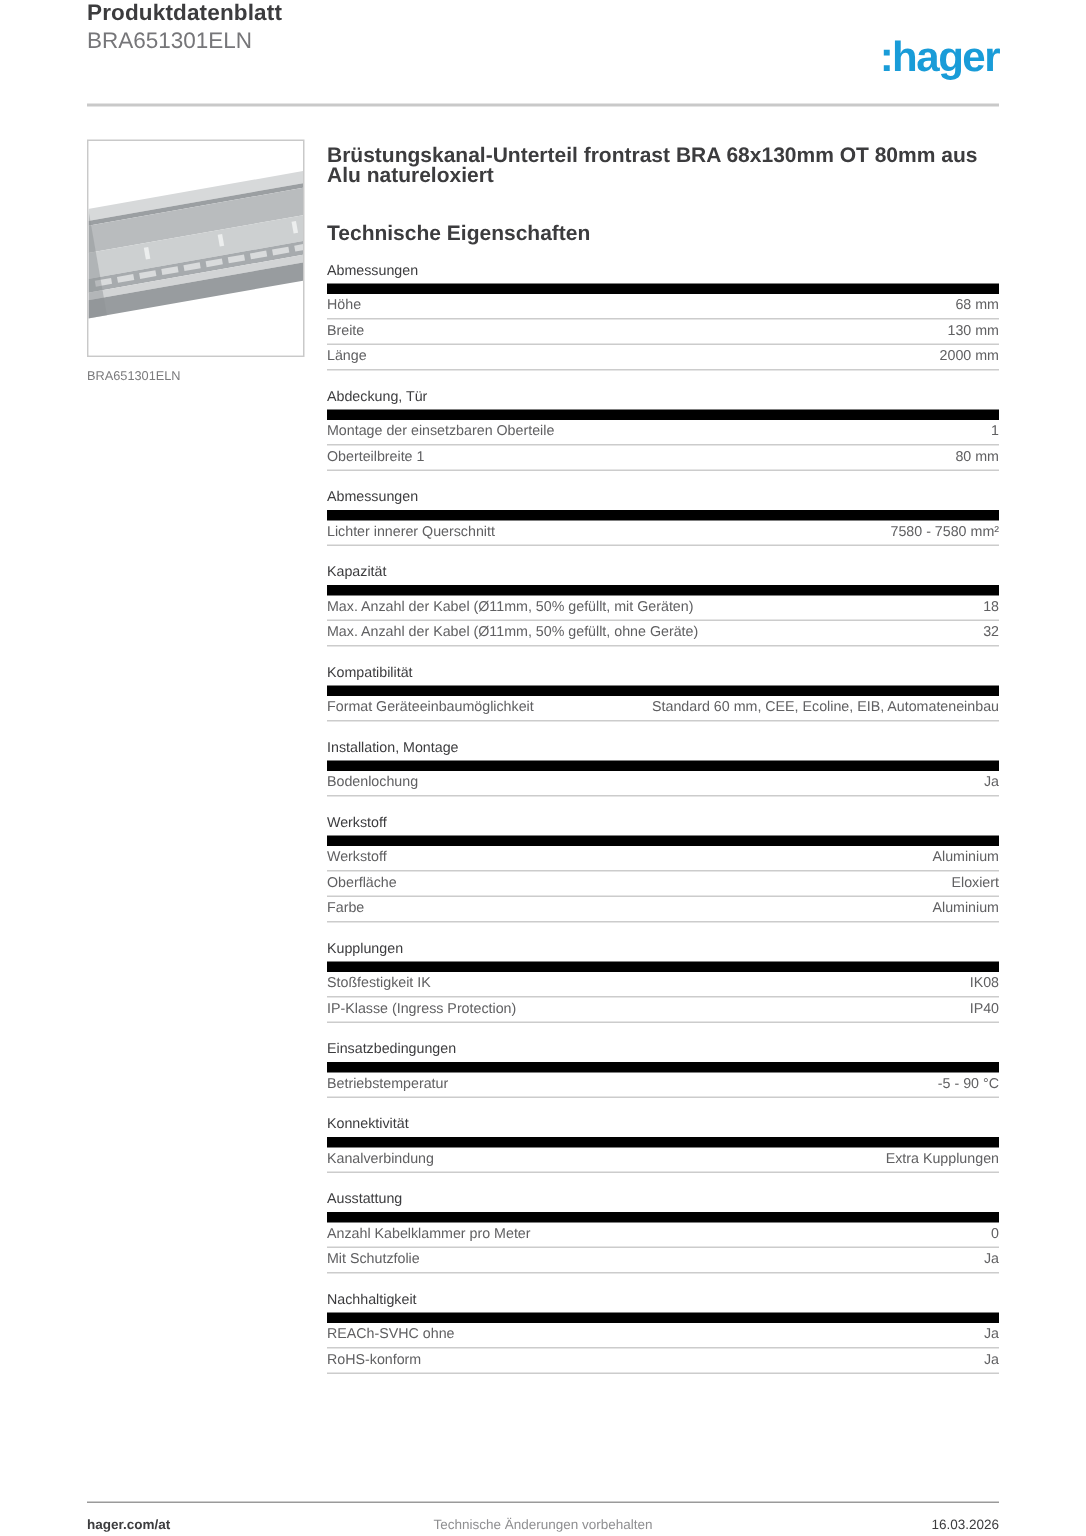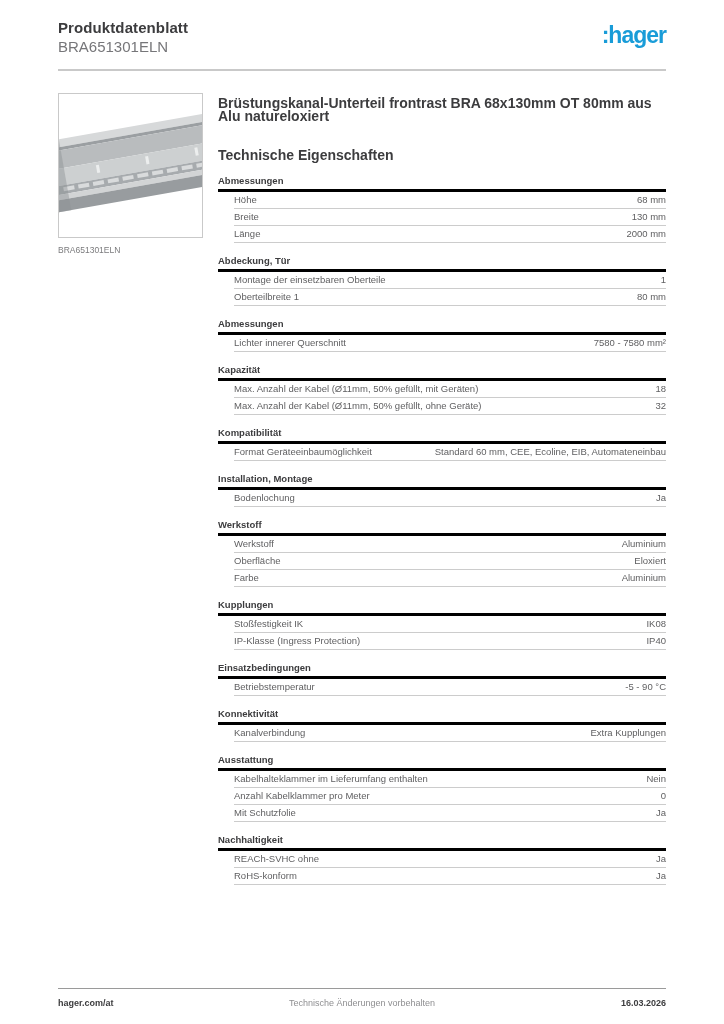--- a/index.html
+++ b/index.html
@@ -12,39 +12,38 @@
     height: 1024px;
     background: #ffffff;
     margin: 0 auto;
     overflow: hidden;
   }
 
   
   .header {
     position: absolute;
     top: 0; left: 58px; right: 58px;
-    padding-top: 19px;
     height: 71px;
     border-bottom: 2px solid #c9c9c9;
   }
   .doc-type {
     font-size: 15px;
     font-weight: bold;
     color: #3c3c3e;
     letter-spacing: 0.1px;
   }
   .doc-ref {
     font-size: 15px;
     color: #767679;
     margin-top: 2px;
   }
   .logo {
     position: absolute;
     top: 22px; right: 0;
-    font-size: 23px;
+    font-size: 28px;
     font-weight: bold;
     color: #199cd8;
     letter-spacing: -1px;
   }
 
   
   .main {
     position: absolute;
     top: 93px; left: 58px; right: 58px;
     display: flex;
@@ -76,54 +75,53 @@
     font-size: 14px;
     font-weight: bold;
     color: #3c3c3e;
     margin-top: 24px;
   }
 
   
   .section { margin-top: 12px; }
   .section-title {
     font-size: 9.5px;
-    font-weight: bold;
+    font-weight: normal;
     color: #3c3c3e;
     padding-bottom: 3px;
-    border-bottom: 3px solid #000000;
+    border-bottom: 7px solid #000000;
   }
   .row {
     display: flex;
     justify-content: space-between;
     align-items: flex-start;
     border-bottom: 1px solid #cccccc;
     padding: 2px 0 3px 0;
     font-size: 9.5px;
     line-height: 11px;
     color: #606062;
-    margin-left: 16px;
   }
   .row .label { max-width: 62%; }
   .row .value { text-align: right; white-space: nowrap; padding-left: 8px; }
 
   
   .footer {
     position: absolute;
-    left: 58px; right: 58px; bottom: 16px;
+    left: 58px; right: 58px; bottom: 3px;
     border-top: 1px solid #9a9a9a;
     padding-top: 9px;
     display: flex;
     justify-content: space-between;
     align-items: center;
     font-size: 9px;
     margin-top: 19px;
   }
   .footer-left  { font-weight: bold; color: #3c3c3e; width: 150px; }
   .footer-center{ color: #8f8f91; flex: 1; text-align: center; }
-  .footer-right { font-weight: bold; color: #3c3c3e; width: 150px; text-align: right; }
+  .footer-right { font-weight: normal; color: #3c3c3e; width: 150px; text-align: right; }
 </style>
 </head>
 <body>
 
 <div class="page">
 
   <div class="header">
     <div class="doc-type">Produktdatenblatt</div>
     <div class="doc-ref">BRA651301ELN</div>
     <div class="logo">:hager</div>
@@ -270,24 +268,20 @@
           <div class="section">
             <div class="section-title">Konnektivität</div>
             <div class="row">
               <span class="label">Kanalverbindung</span>
               <span class="value">Extra Kupplungen</span>
             </div>
           </div>
           <div class="section">
             <div class="section-title">Ausstattung</div>
             <div class="row">
-              <span class="label">Kabelhalteklammer im Lieferumfang enthalten</span>
-              <span class="value">Nein</span>
-            </div>
-            <div class="row">
               <span class="label">Anzahl Kabelklammer pro Meter</span>
               <span class="value">0</span>
             </div>
             <div class="row">
               <span class="label">Mit Schutzfolie</span>
               <span class="value">Ja</span>
             </div>
           </div>
           <div class="section">
             <div class="section-title">Nachhaltigkeit</div>

